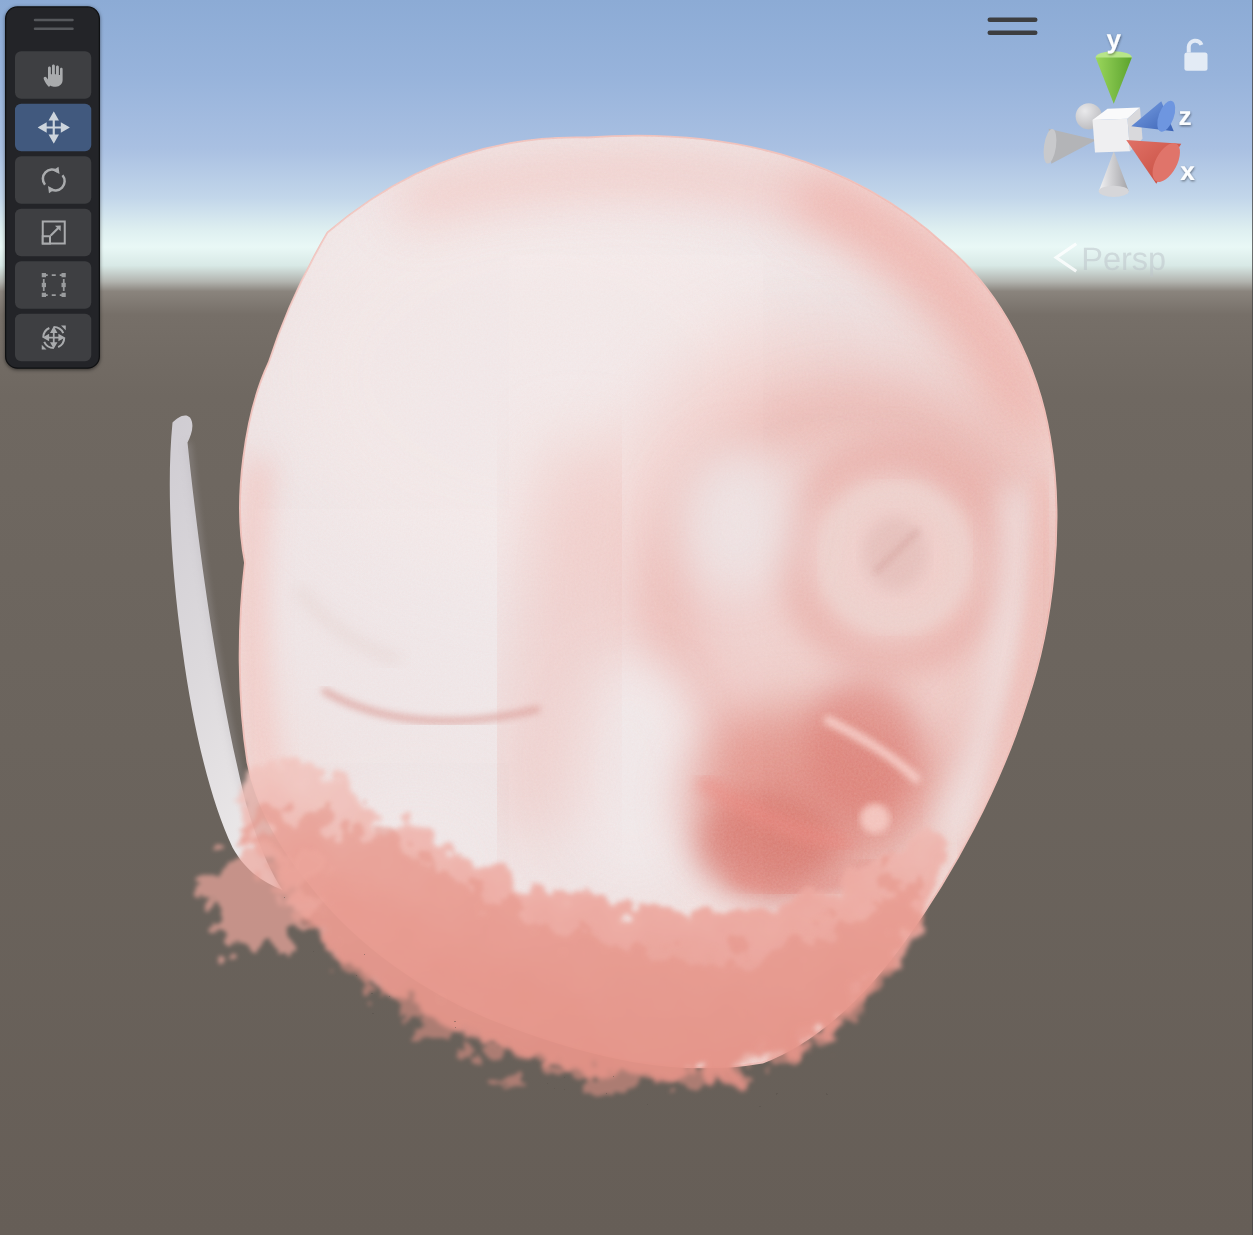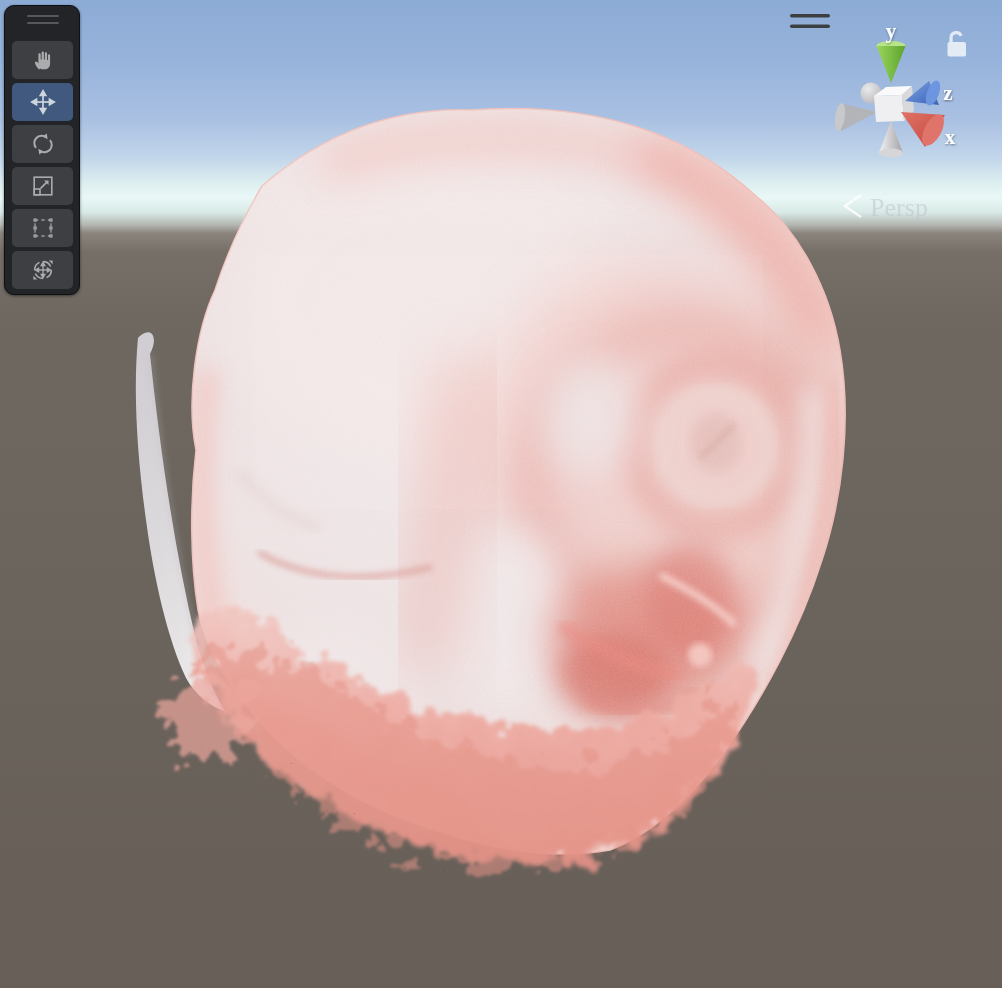--- a/index.html
+++ b/index.html
@@ -1,20 +1,20 @@
 <!DOCTYPE html>
 <html><head>
 <meta charset="utf-8">
 <style>
   html,body{margin:0;padding:0;background:#444;}
   .viewport{
     position:relative;
     width:1002px;height:988px;
     overflow:hidden;
-    font-family:Liberation Serif, serif;
+    font-family:Liberation Sans, sans-serif;
     background:linear-gradient(180deg,
       #8cabd5 0%, #97b3db 6%, #a9c0e2 12%, #c2d6ea 16%,
       #ddeef0 18.5%, #e9f8f6 20%, #d8e9e6 21.5%, #b2b4af 22.8%,
       #8a847d 23.6%, #766f68 25.5%, #6f6861 32%, #6b645d 60%, #665e57 100%);
   }
   .viewport svg.scene{position:absolute;left:0;top:0;}
   
   .tools{
     position:absolute;left:4px;top:5px;width:76px;height:290px;
     background:#232428;border:1px solid #0f1012;border-radius:10px;

